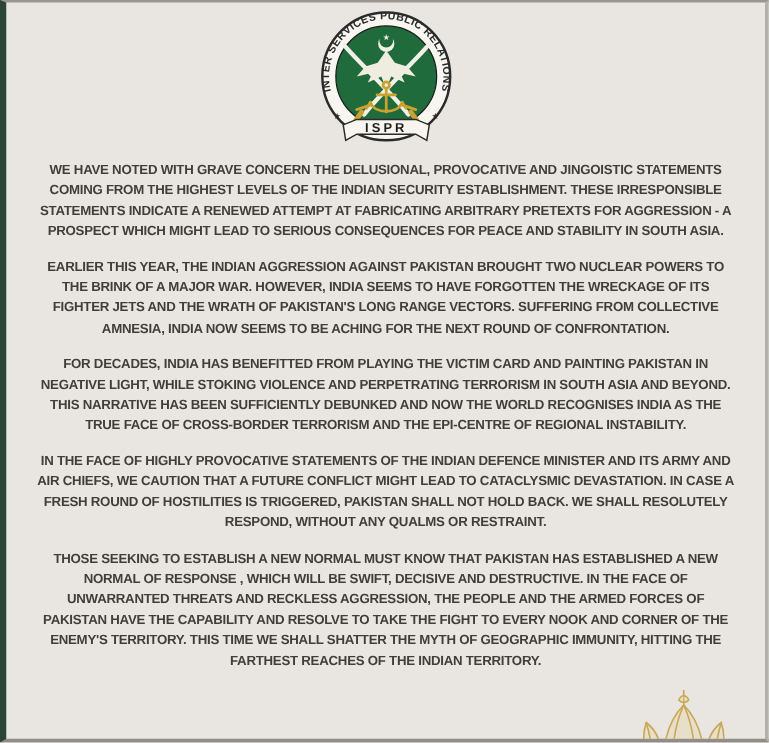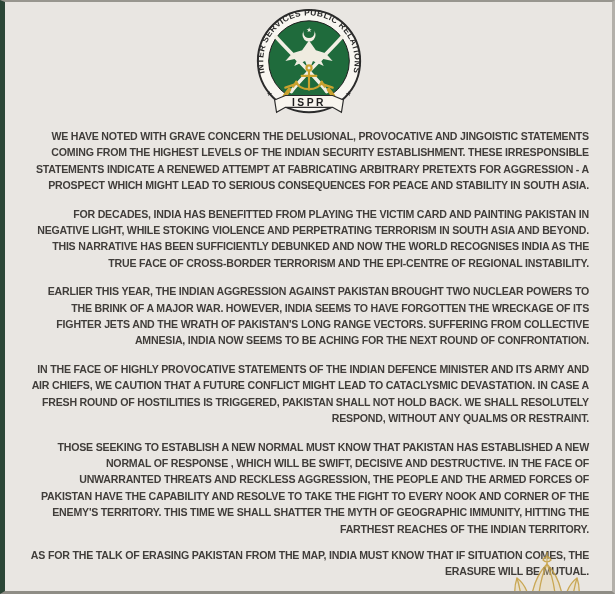--- a/index.html
+++ b/index.html
@@ -13,21 +13,21 @@
     border-right:3px solid #b3b0aa;
     border-bottom:3px solid #8f8d86;
     overflow:hidden;
     font-family:"Liberation Sans", sans-serif;
   }
   .logo-wrap{
     position:absolute;top:3px;left:50%;transform:translateX(-50%);
   }
   .statement{
     position:absolute;top:126px;left:23px;right:23px;
-    text-align:right;
+    text-align:center;
     color:#403d3a;
   }
   .statement p{
     margin:0 0 12px 0;
     font-size:10.6px;
     font-weight:700;
     letter-spacing:-0.2px;
     line-height:16.4px;
   }
   .statement p:nth-child(5){margin-bottom:10px;}
@@ -89,25 +89,24 @@
 
       <g>
         <path d="M25 96.5 L36 92 L84 92 L95 96.5 L93 109 L84 104 L36 104 L27 109 Z" fill="#f8f5ee" stroke="#2b2b2b" stroke-width="1.2"></path>
         <text x="60" y="102.5" font-size="10.5" font-weight="bold" letter-spacing="2.5" fill="#1e1e1e" text-anchor="middle">ISPR</text>
       </g>
     </svg>
   </div>
 
   <div class="statement">
     <p>WE HAVE NOTED WITH GRAVE CONCERN THE DELUSIONAL, PROVOCATIVE AND JINGOISTIC STATEMENTS COMING FROM THE HIGHEST LEVELS OF THE INDIAN SECURITY ESTABLISHMENT. THESE IRRESPONSIBLE STATEMENTS INDICATE A RENEWED ATTEMPT AT FABRICATING ARBITRARY PRETEXTS FOR AGGRESSION - A PROSPECT WHICH MIGHT LEAD TO SERIOUS CONSEQUENCES FOR PEACE AND STABILITY IN SOUTH ASIA.</p>
+    <p>EARLIER THIS YEAR, THE INDIAN AGGRESSION AGAINST PAKISTAN BROUGHT TWO NUCLEAR POWERS TO THE BRINK OF A MAJOR WAR. HOWEVER, INDIA SEEMS TO HAVE FORGOTTEN THE WRECKAGE OF ITS FIGHTER JETS AND THE WRATH OF PAKISTAN'S LONG RANGE VECTORS. SUFFERING FROM COLLECTIVE AMNESIA, INDIA NOW SEEMS TO BE ACHING FOR THE NEXT ROUND OF CONFRONTATION.</p>
     <p>FOR DECADES, INDIA HAS BENEFITTED FROM PLAYING THE VICTIM CARD AND PAINTING PAKISTAN IN NEGATIVE LIGHT, WHILE STOKING VIOLENCE AND PERPETRATING TERRORISM IN SOUTH ASIA AND BEYOND. THIS NARRATIVE HAS BEEN SUFFICIENTLY DEBUNKED AND NOW THE WORLD RECOGNISES INDIA AS THE TRUE FACE OF CROSS-BORDER TERRORISM AND THE EPI-CENTRE OF REGIONAL INSTABILITY.</p>
-    <p>EARLIER THIS YEAR, THE INDIAN AGGRESSION AGAINST PAKISTAN BROUGHT TWO NUCLEAR POWERS TO THE BRINK OF A MAJOR WAR. HOWEVER, INDIA SEEMS TO HAVE FORGOTTEN THE WRECKAGE OF ITS FIGHTER JETS AND THE WRATH OF PAKISTAN'S LONG RANGE VECTORS. SUFFERING FROM COLLECTIVE AMNESIA, INDIA NOW SEEMS TO BE ACHING FOR THE NEXT ROUND OF CONFRONTATION.</p>
     <p>IN THE FACE OF HIGHLY PROVOCATIVE STATEMENTS OF THE INDIAN DEFENCE MINISTER AND ITS ARMY AND AIR CHIEFS, WE CAUTION THAT A FUTURE CONFLICT MIGHT LEAD TO CATACLYSMIC DEVASTATION. IN CASE A FRESH ROUND OF HOSTILITIES IS TRIGGERED, PAKISTAN SHALL NOT HOLD BACK. WE SHALL RESOLUTELY RESPOND, WITHOUT ANY QUALMS OR RESTRAINT.</p>
     <p>THOSE SEEKING TO ESTABLISH A NEW NORMAL MUST KNOW THAT PAKISTAN HAS ESTABLISHED A NEW NORMAL OF RESPONSE , WHICH WILL BE SWIFT, DECISIVE AND DESTRUCTIVE. IN THE FACE OF UNWARRANTED THREATS AND RECKLESS AGGRESSION, THE PEOPLE AND THE ARMED FORCES OF PAKISTAN HAVE THE CAPABILITY AND RESOLVE TO TAKE THE FIGHT TO EVERY NOOK AND CORNER OF THE ENEMY'S TERRITORY. THIS TIME WE SHALL SHATTER THE MYTH OF GEOGRAPHIC IMMUNITY, HITTING THE FARTHEST REACHES OF THE INDIAN TERRITORY.</p>
-    <p>AS FOR THE TALK OF ERASING PAKISTAN FROM THE MAP, INDIA MUST KNOW THAT IF SITUATION COMES, THE ERASURE WILL BE MUTUAL.</p>
   </div>
 
   <div class="watermark">
     <svg width="100" height="60" viewBox="0 0 100 60">
       <g stroke="#c6a146" stroke-width="1.3" fill="#e5d298" fill-opacity="0.35">
         <path d="M50 1 L50 14" fill="none"></path>
         <path d="M46 9 C48 4.5 52 4.5 54 9 C52 11.5 48 11.5 46 9 Z"></path>
         <path d="M50 13 C40 23 34 38 33 60 L67 60 C66 38 60 23 50 13 Z"></path>
         <path d="M50 13 C44 26 41 40 41 60" fill="none"></path>
         <path d="M50 13 C56 26 59 40 59 60" fill="none"></path>

